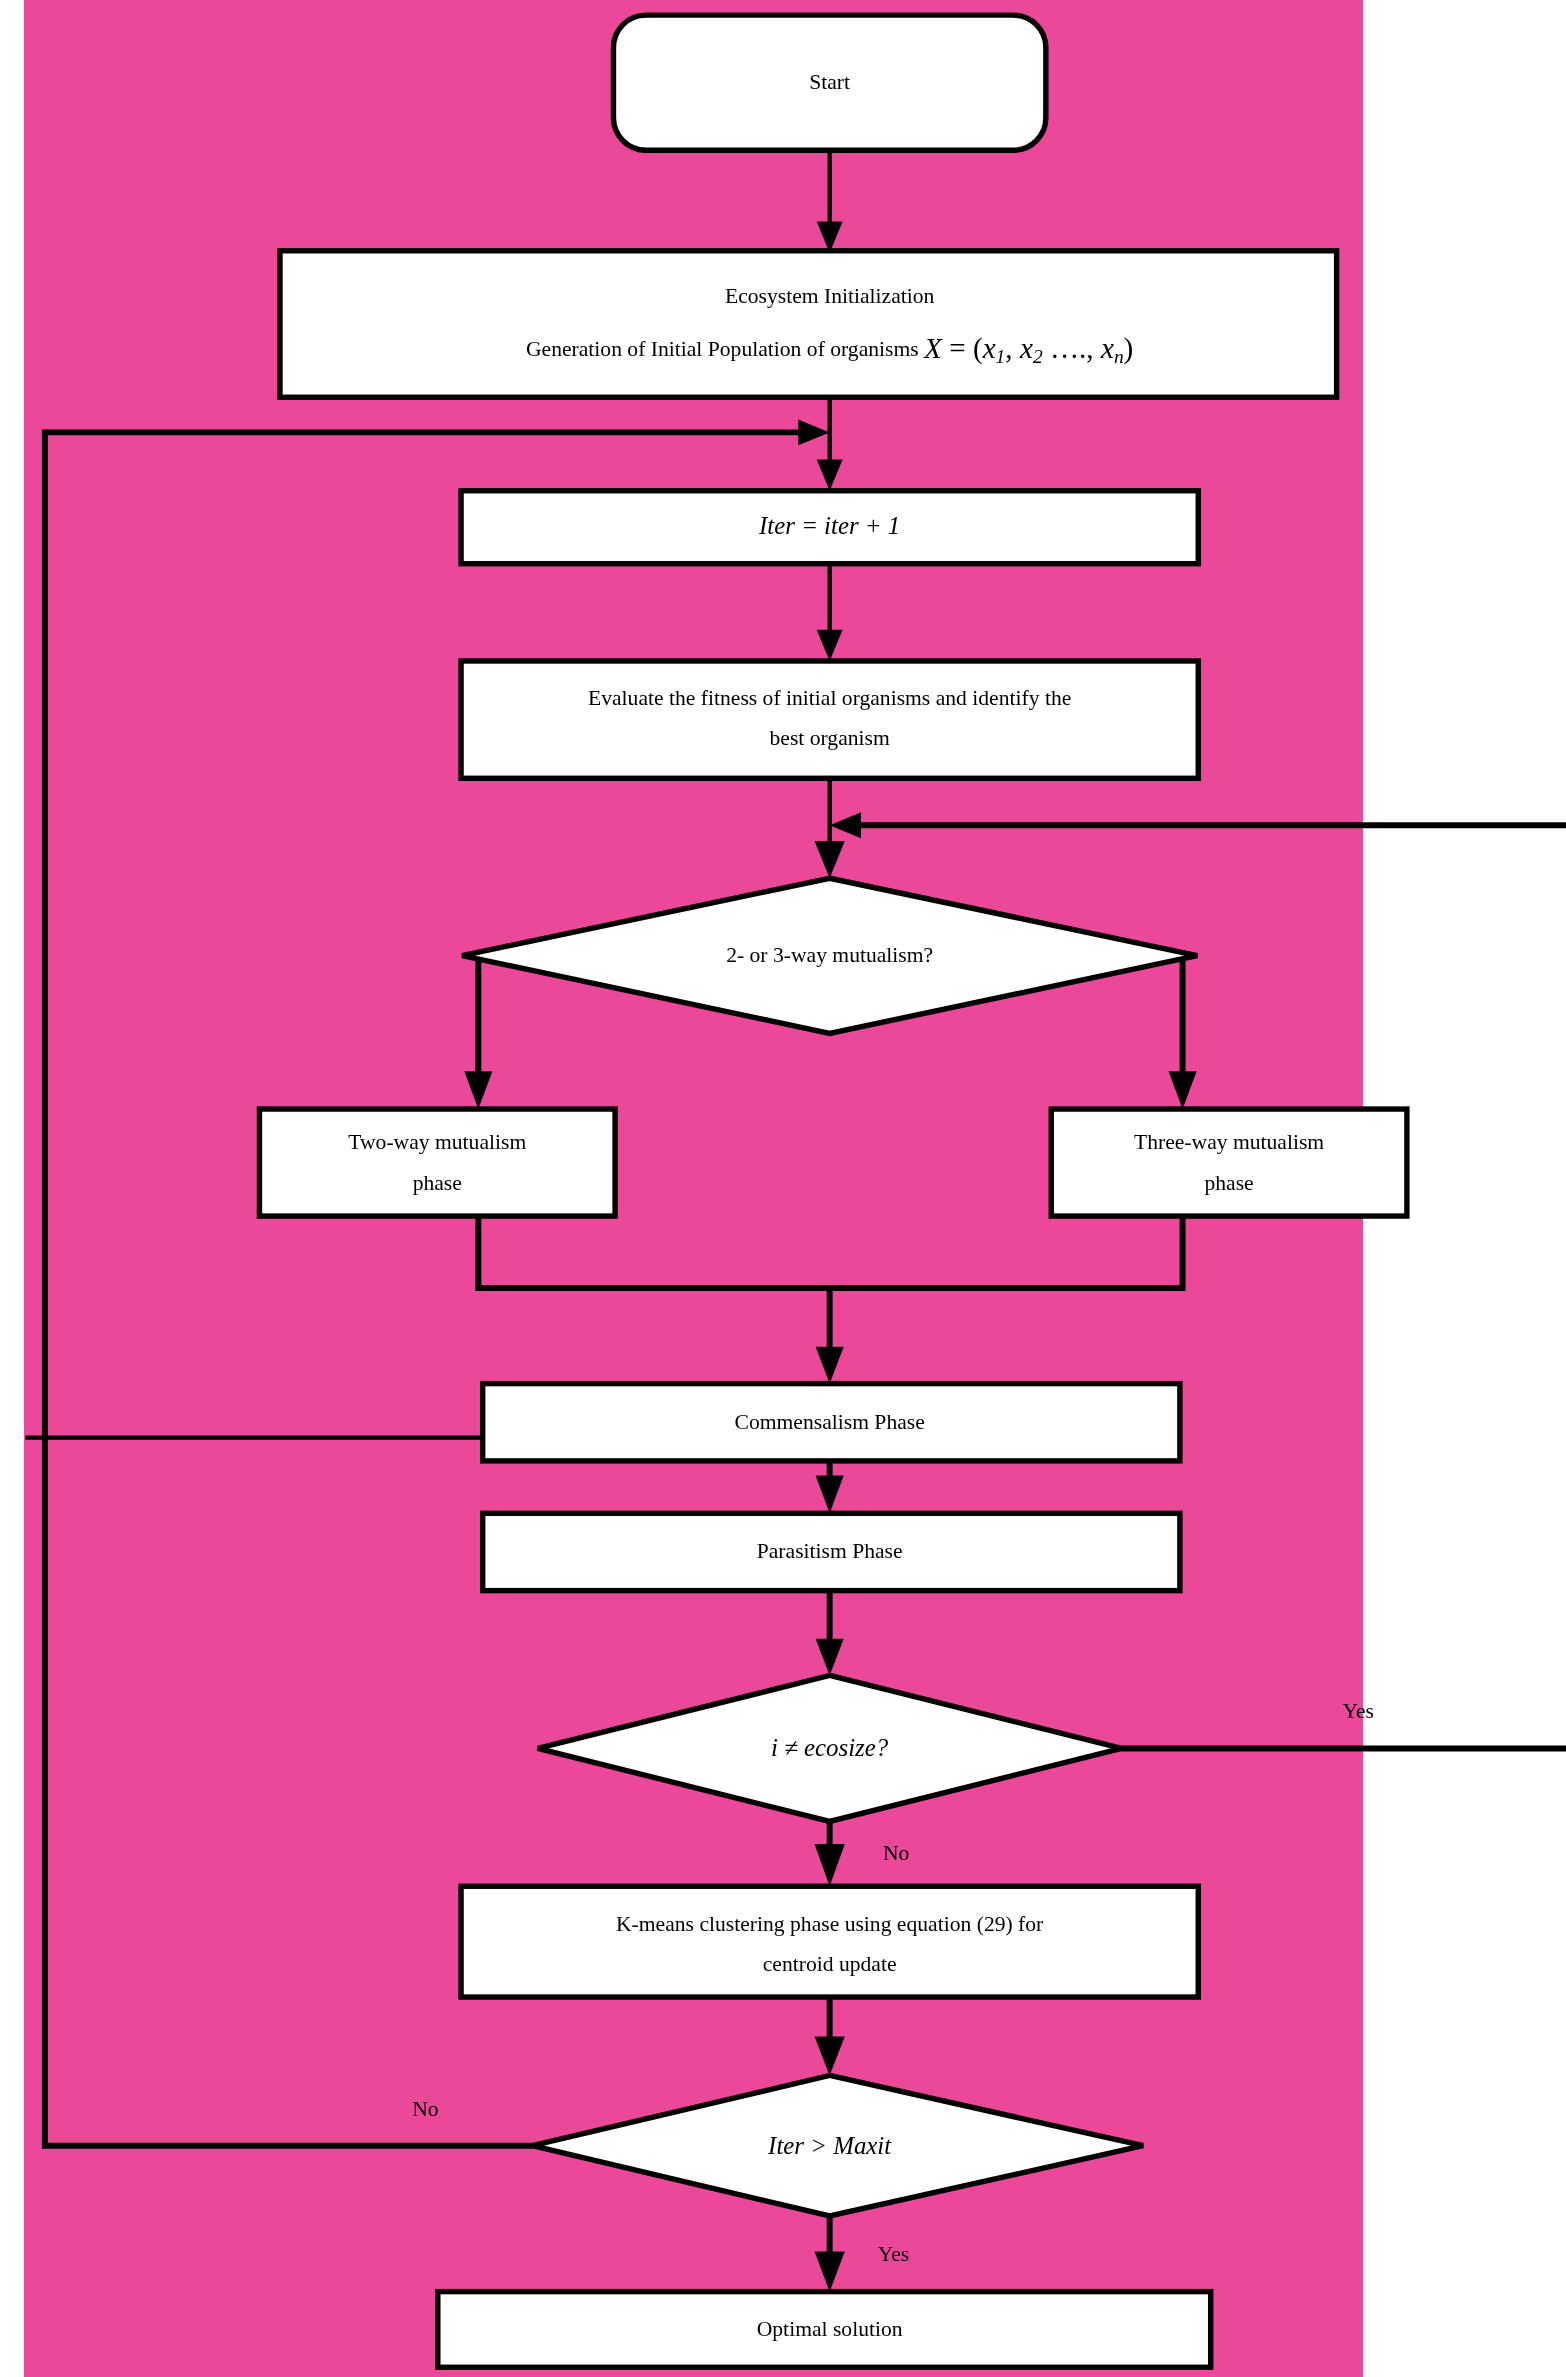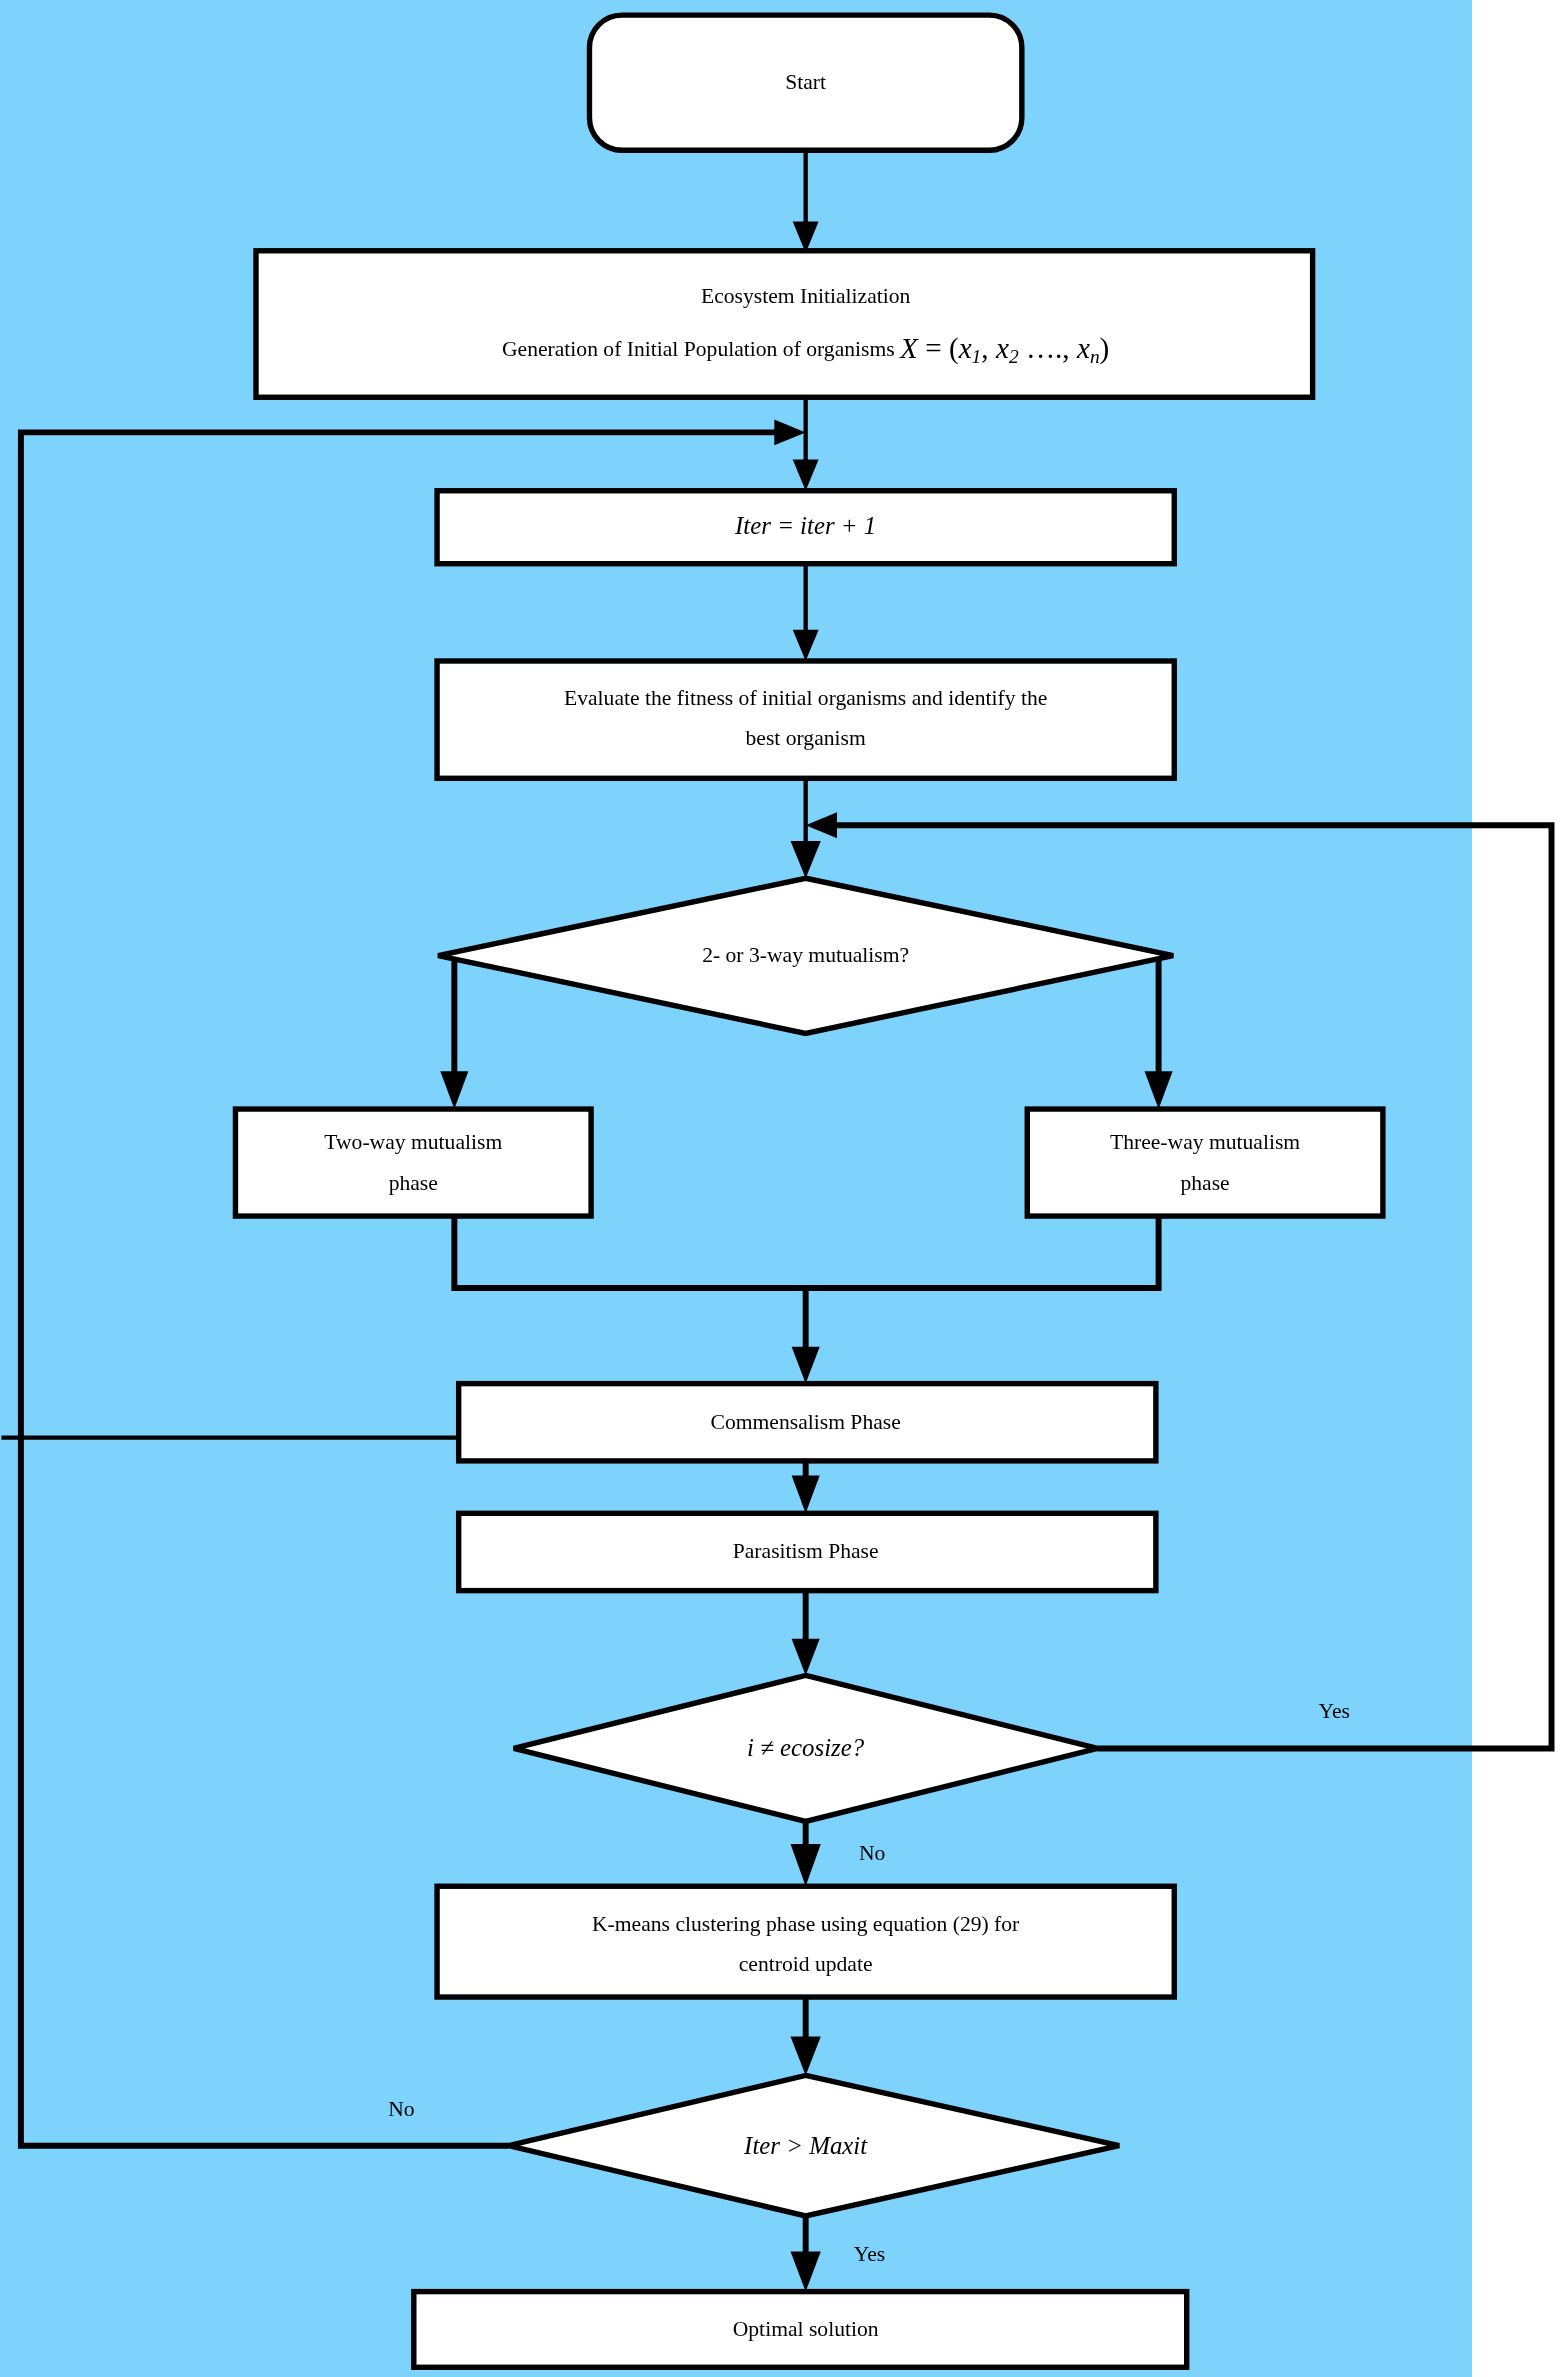--- a/index.html
+++ b/index.html
@@ -2,24 +2,25 @@
 <html style="font-size:8.6px"><head>
 <meta charset="utf-8">
 <style>
   html, body {
     margin: 0;
     padding: 0;
     background: #ffffff;
   }
   #flowchart-root {
     position: relative;
-    width: 1472px;
+    width: 1339px;
     height: 2377px;
-    background: #7dd3fc;
+    background: #ec4899;
     font-family: "Liberation Serif", "DejaVu Serif", serif;
+    margin-left: 24px;
   }
   svg.chart-canvas {
     position: absolute;
     top: 0; left: 0;
     width: 1567px;
     height: 2377px;
     display: block;
   }
   .node-shape {
     fill: #ffffff;

